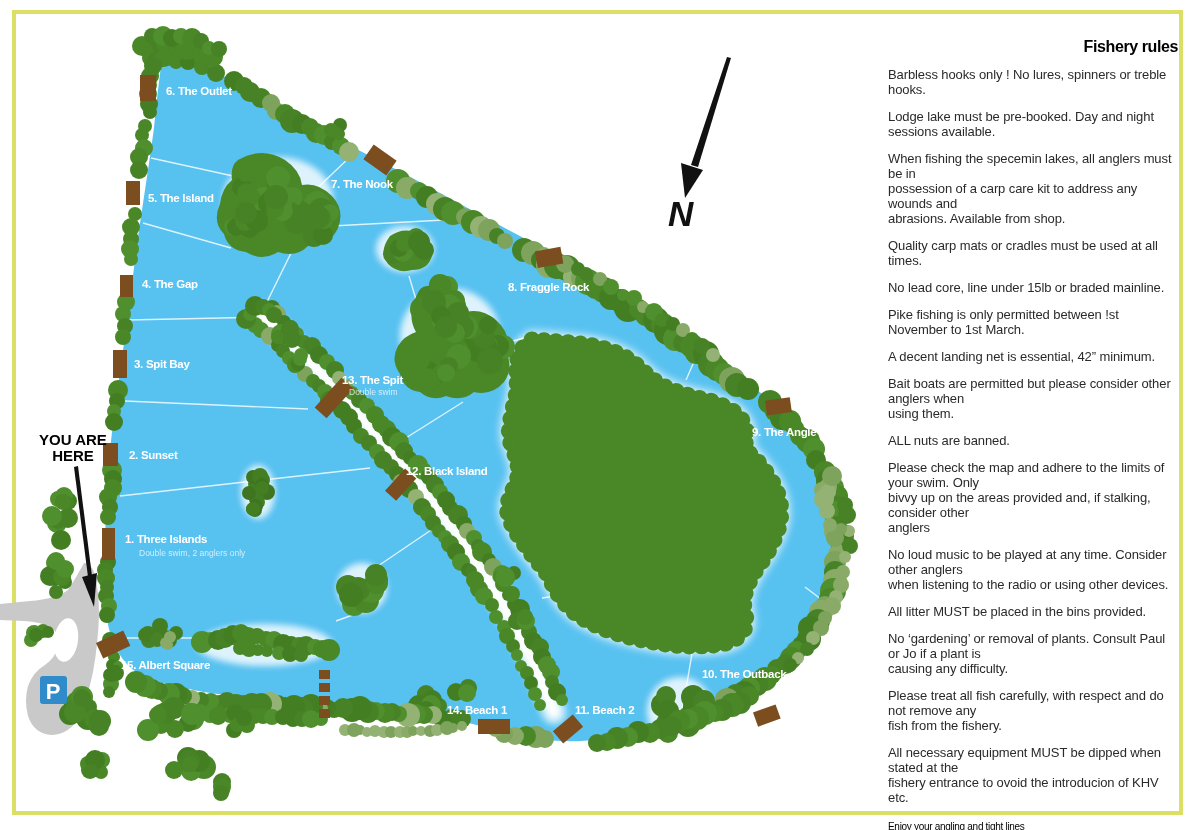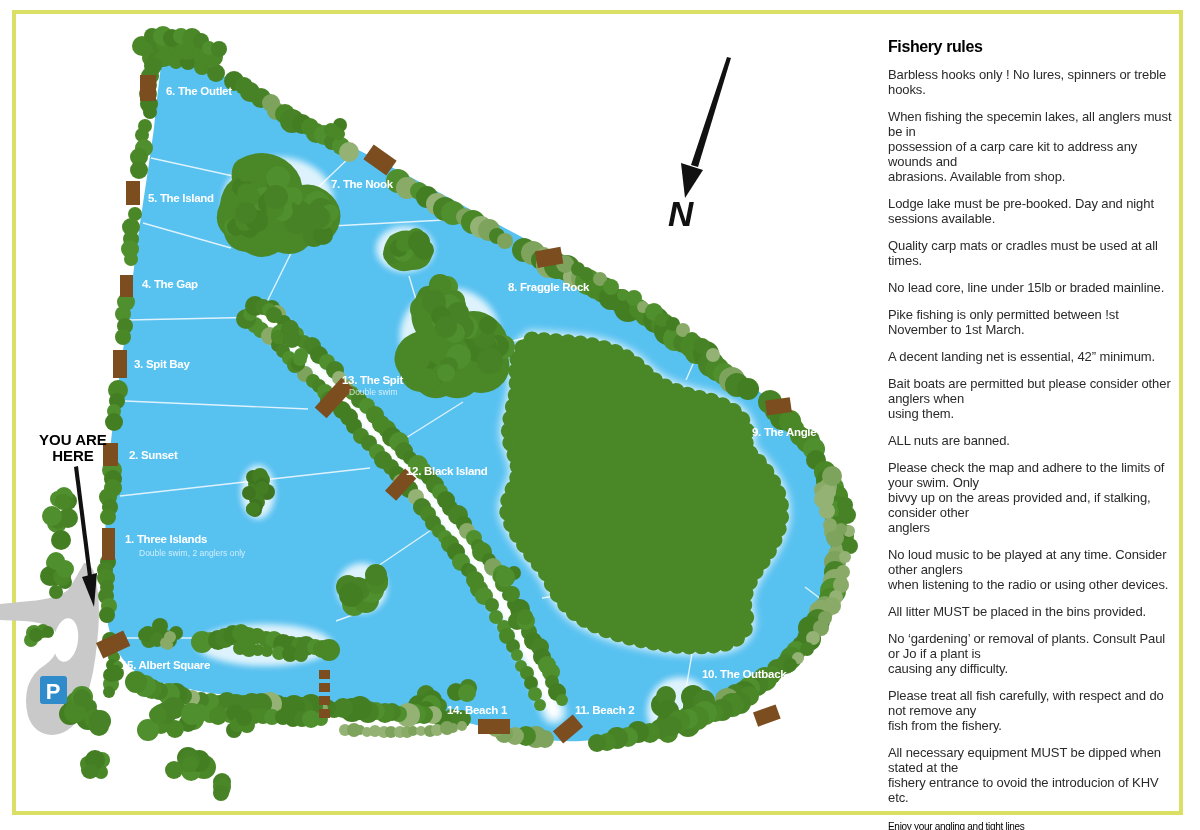--- a/index.html
+++ b/index.html
@@ -4,21 +4,21 @@
 <style>
   html, body { margin: 0; padding: 0; }
   body { width: 1200px; height: 830px; background: #ffffff; position: relative;
          font-family: "Liberation Sans", sans-serif; overflow: hidden; }
   #map { position: absolute; left: 0; top: 0; }
   #map text.sw { font-family: "Liberation Sans", sans-serif; font-weight: bold;
                   font-size: 11.5px; fill: #ffffff; letter-spacing: -0.3px; }
   #map text.sub { font-family: "Liberation Sans", sans-serif; font-size: 8.5px;
                    fill: #ffffff; opacity: 0.72; }
   #rules { position: absolute; left: 888px; top: 38px; width: 290px; color: #2a2a2a; }
-  #rules h1 { font-size: 16px; letter-spacing: -0.4px; margin: 0 0 11px 0; color: #000; }
+  #rules h1 { font-size: 16px; letter-spacing: -0.4px; margin: 0 0 11px 0; color: #000; text-align: right; }
   #rules p { font-size: 13px; letter-spacing: -0.1px; line-height: 15px; margin: 0 0 12px 0; }
   #rules .enjoy { font-size: 10px; font-weight: normal; letter-spacing: -0.3px;
                    margin: 14px 0 18px 0; color: #000; }
   #rules .sig { font-size: 13px; color: #4e96a5; letter-spacing: 1.0px; font-weight: bold; margin-left: 6px; }
 </style>
 </head>
 <body>
 
 <svg id="map" width="1200" height="830" viewBox="0 0 1200 830">
   <defs>
@@ -947,23 +947,23 @@
   <rect x="40" y="676" width="27" height="28" rx="3" fill="#2f8bc9"></rect>
   <text x="53" y="699" text-anchor="middle" font-family="Liberation Sans, sans-serif" font-weight="bold" font-size="22" fill="#fff">P</text>
 </svg>
 
 <div id="rules">
 
   <h1>Fishery rules</h1>
 
 <p>Barbless hooks only ! No lures, spinners or treble hooks.</p>
 
+<p>Lodge lake must be pre-booked. Day and night sessions available.</p>
+
 <p>When fishing the specemin lakes, all anglers must be in<br>possession of a carp care kit to address any wounds and<br>abrasions. Available from shop.</p>
-
-<p>Lodge lake must be pre-booked. Day and night sessions available.</p>
 
 <p>Quality carp mats or cradles must be used at all times.</p>
 
 
 <p>No lead core, line under 15lb or braded mainline.</p>
 
 <p>Pike fishing is only permitted between !st November to 1st March.</p>
 
 
 <p>A decent landing net is essential, 42” minimum.</p>

